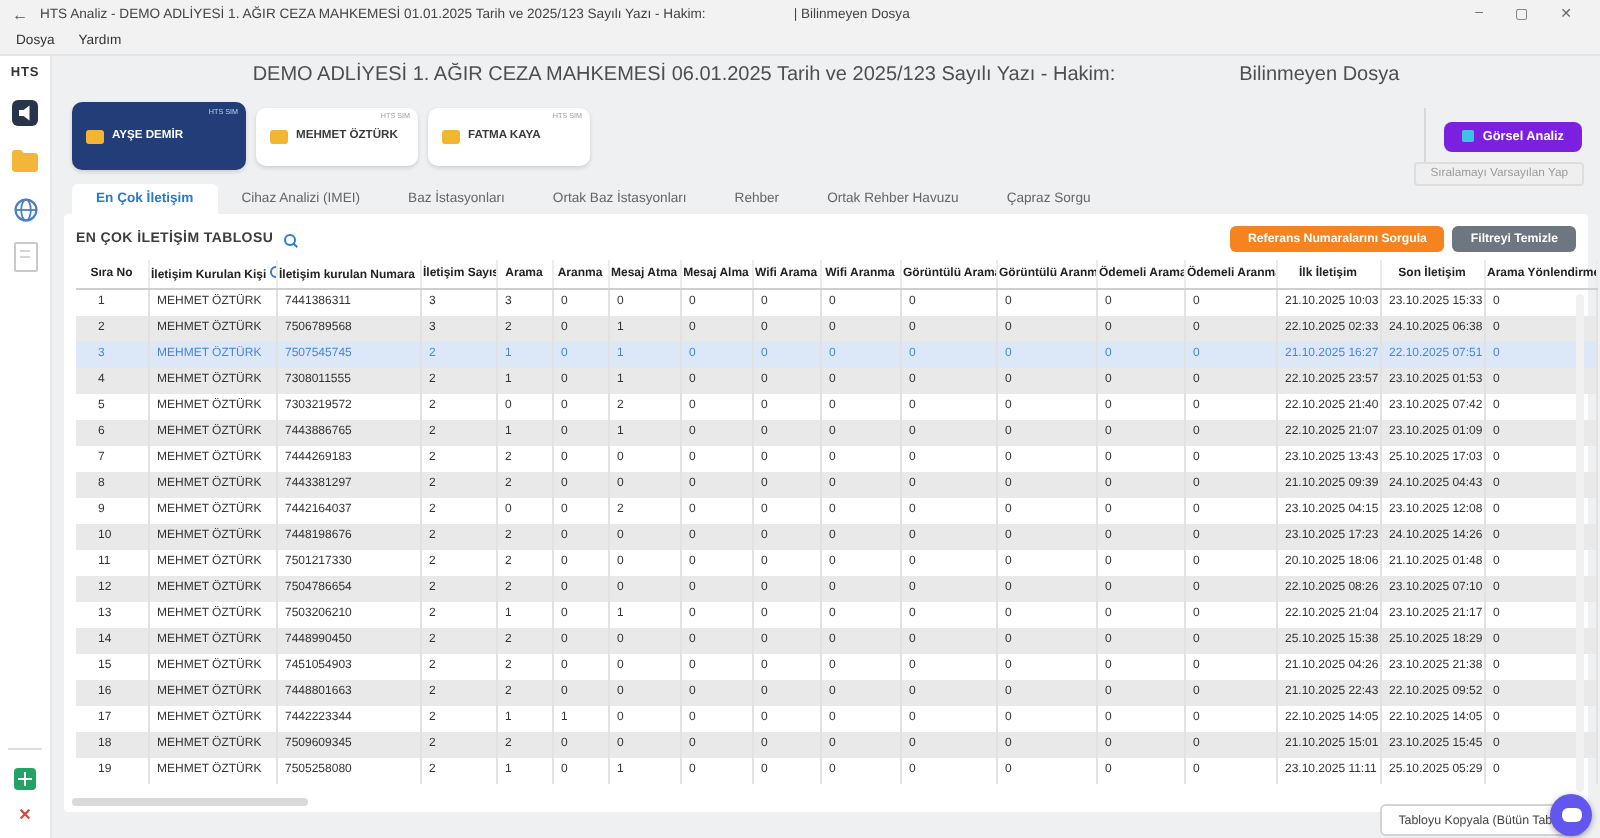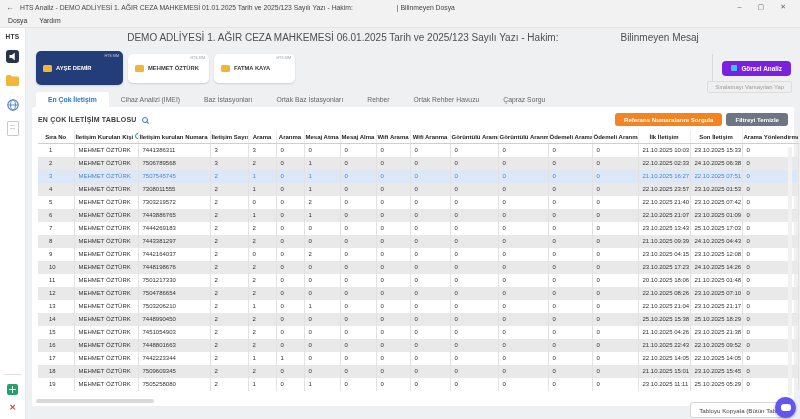--- a/index.html
+++ b/index.html
@@ -129,21 +129,21 @@
       <span class="sb-divider"></span>
       <span class="sb-ic">
           <span class="excel-ic"></span>
         </span>
       <span class="close-red">✕</span>
     </div>
   </div>
 
   <div class="main">
     <div class="page-title">
-      <span>DEMO ADLİYESİ 1. AĞIR CEZA MAHKEMESİ 06.01.2025 Tarih ve 2025/123 Sayılı Yazı - Hakim:</span><span class="file">Bilinmeyen Mesaj</span>
+      <span>DEMO ADLİYESİ 1. AĞIR CEZA MAHKEMESİ 06.01.2025 Tarih ve 2025/123 Sayılı Yazı - Hakim:</span><span class="file">Bilinmeyen Dosya</span>
     </div>
 
     <div class="cards-row">
       <div class="card active">
         <span class="chip"></span>
         <span class="card-name">AYŞE DEMİR</span>
         <span class="card-tag">HTS SIM</span>
       </div>
       <div class="card">
         <span class="chip"></span>

